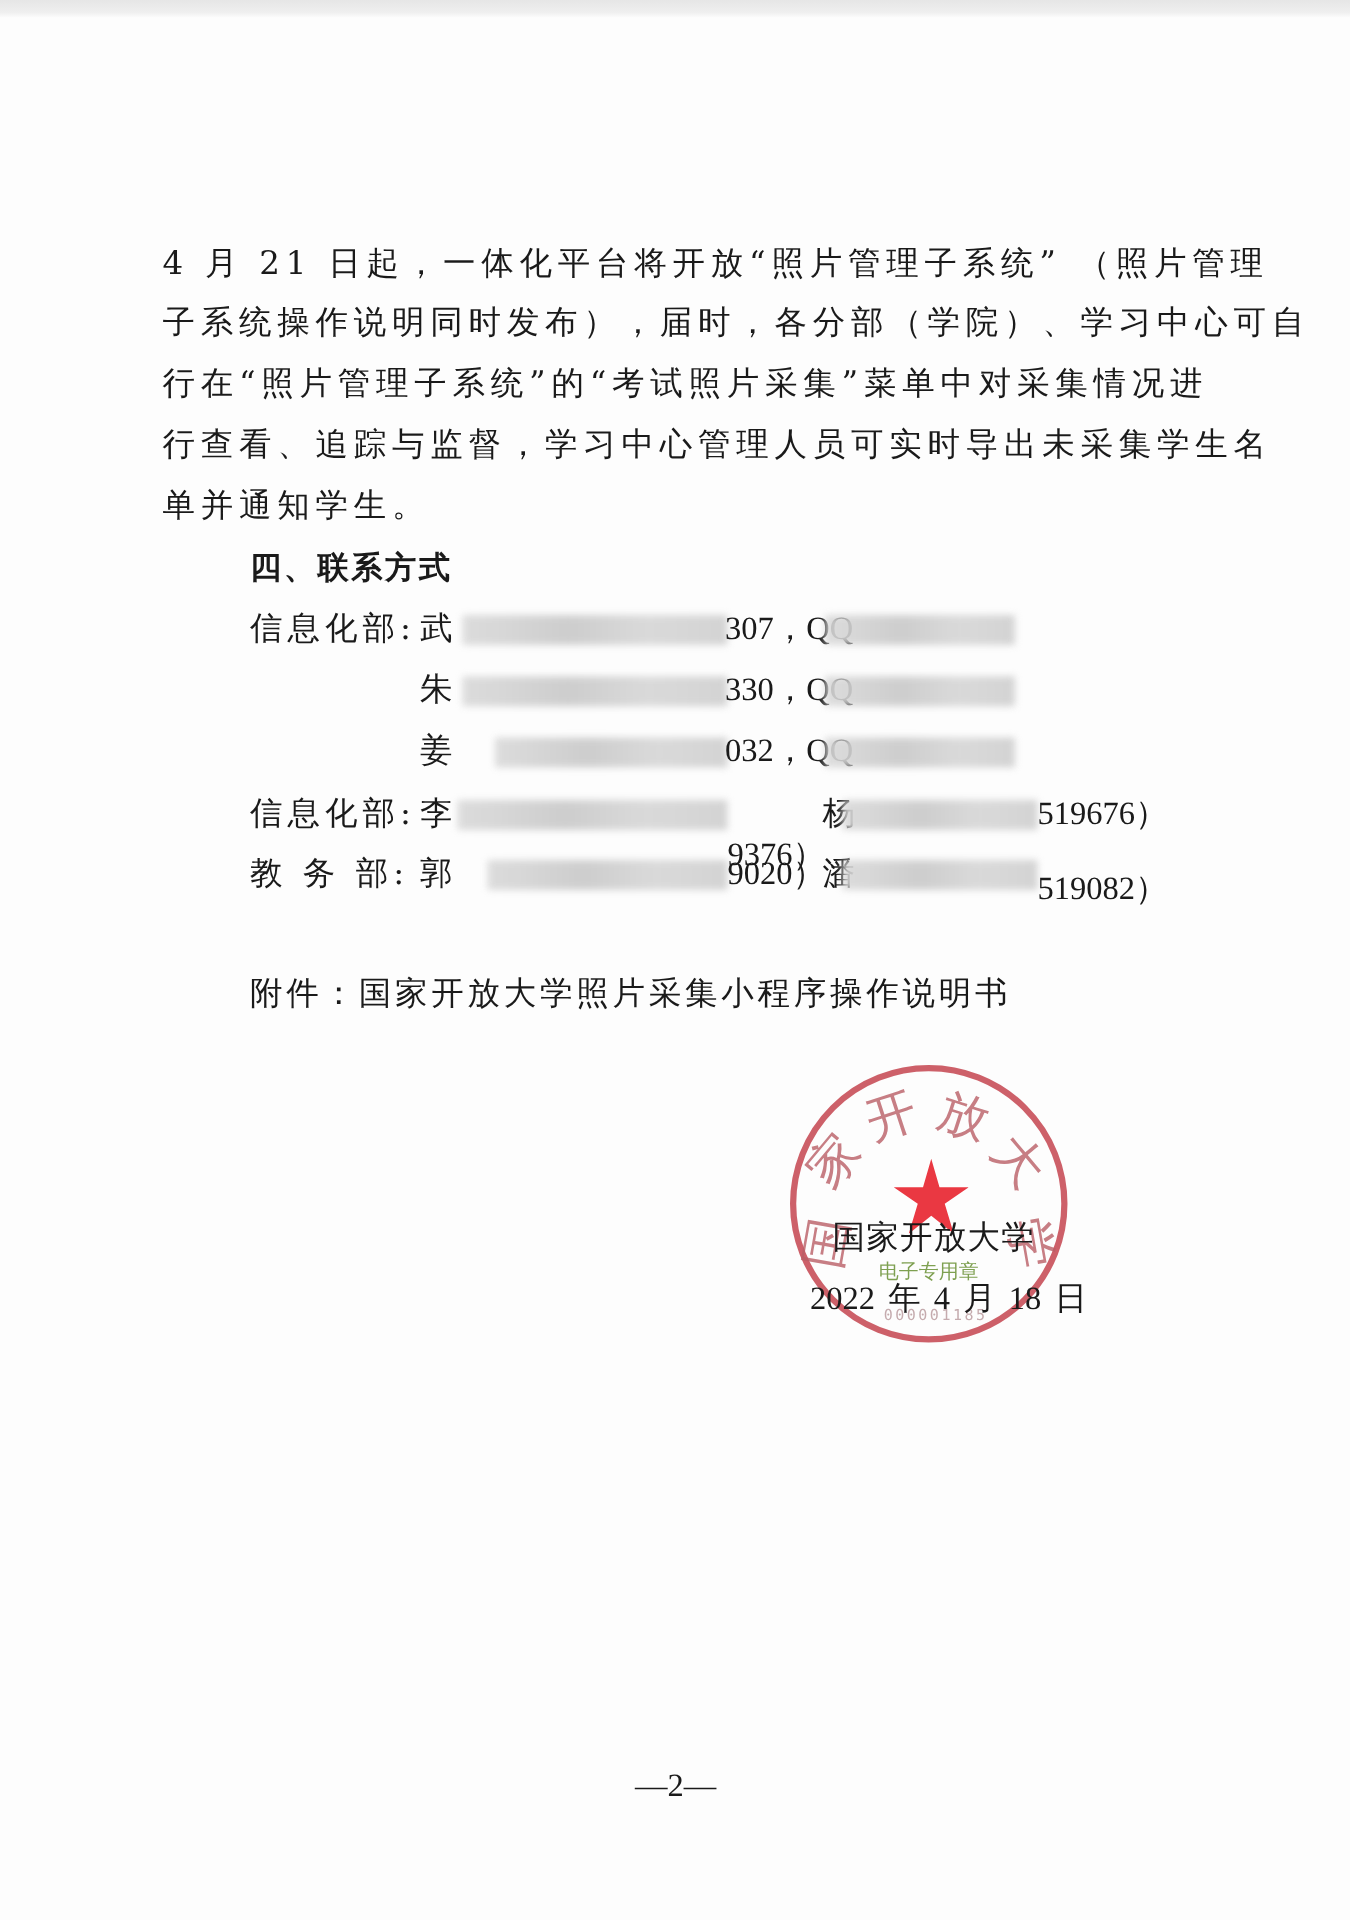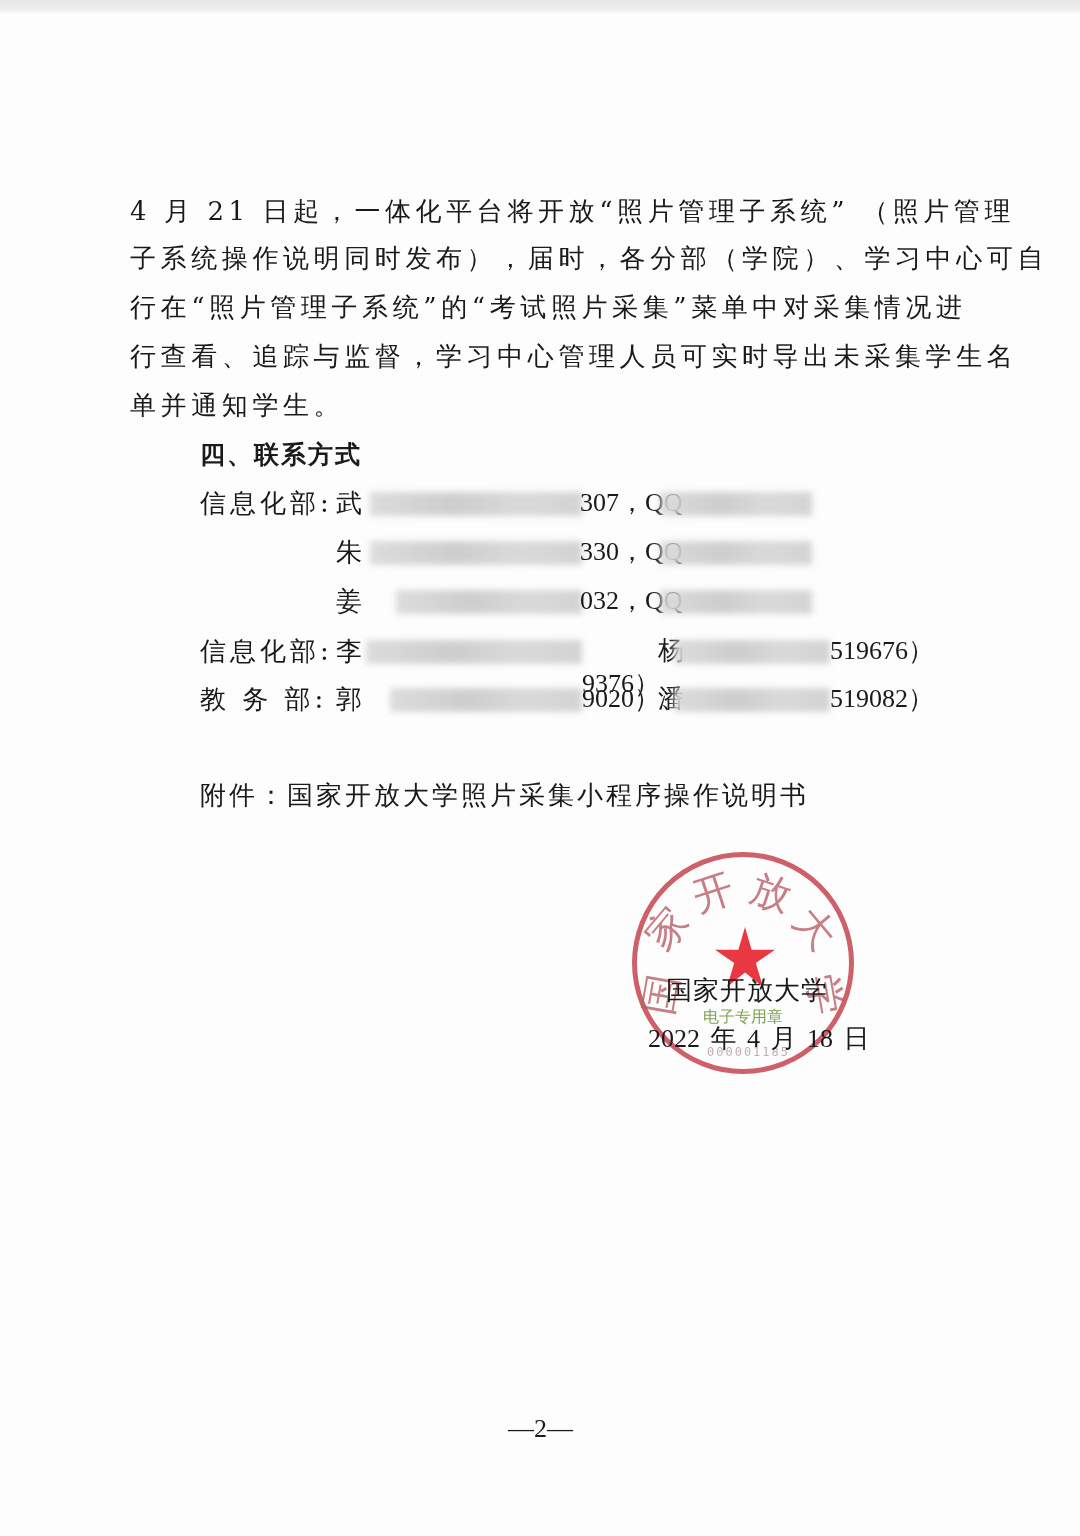--- a/index.html
+++ b/index.html
@@ -116,21 +116,21 @@
   <span class="frag" style="left:630px;">519676）</span>
 </div>
 
 <div class="contact-row" style="top:684px;">
   <span class="label">教 务 部:</span>
   <span class="name">郭</span>
   <span class="blur" style="left:190px;width:192px;"></span>
   <span class="frag" style="left:382px;">9020）、</span>
   <span class="frag" style="left:458px;">潘</span>
   <span class="blur" style="left:474px;width:156px;"></span>
-  <span class="frag" style="left:630px;">519082）</span>
+  <span class="frag" style="left:630px;margin-top:12px;">519082）</span>
 </div>
 
 <div class="attachment">附件：国家开放大学照片采集小程序操作说明书</div>
 
 <div class="stamp">
   <span class="arc-char" style="left:4px;top:110px;transform:rotate(-80deg);">国</span>
   <span class="arc-char" style="left:10px;top:44px;transform:rotate(-50deg);">家</span>
   <span class="arc-char" style="left:56px;top:8px;transform:rotate(-18deg);">开</span>
   <span class="arc-char" style="left:114px;top:8px;transform:rotate(18deg);">放</span>
   <span class="arc-char" style="left:158px;top:44px;transform:rotate(50deg);">大</span>

